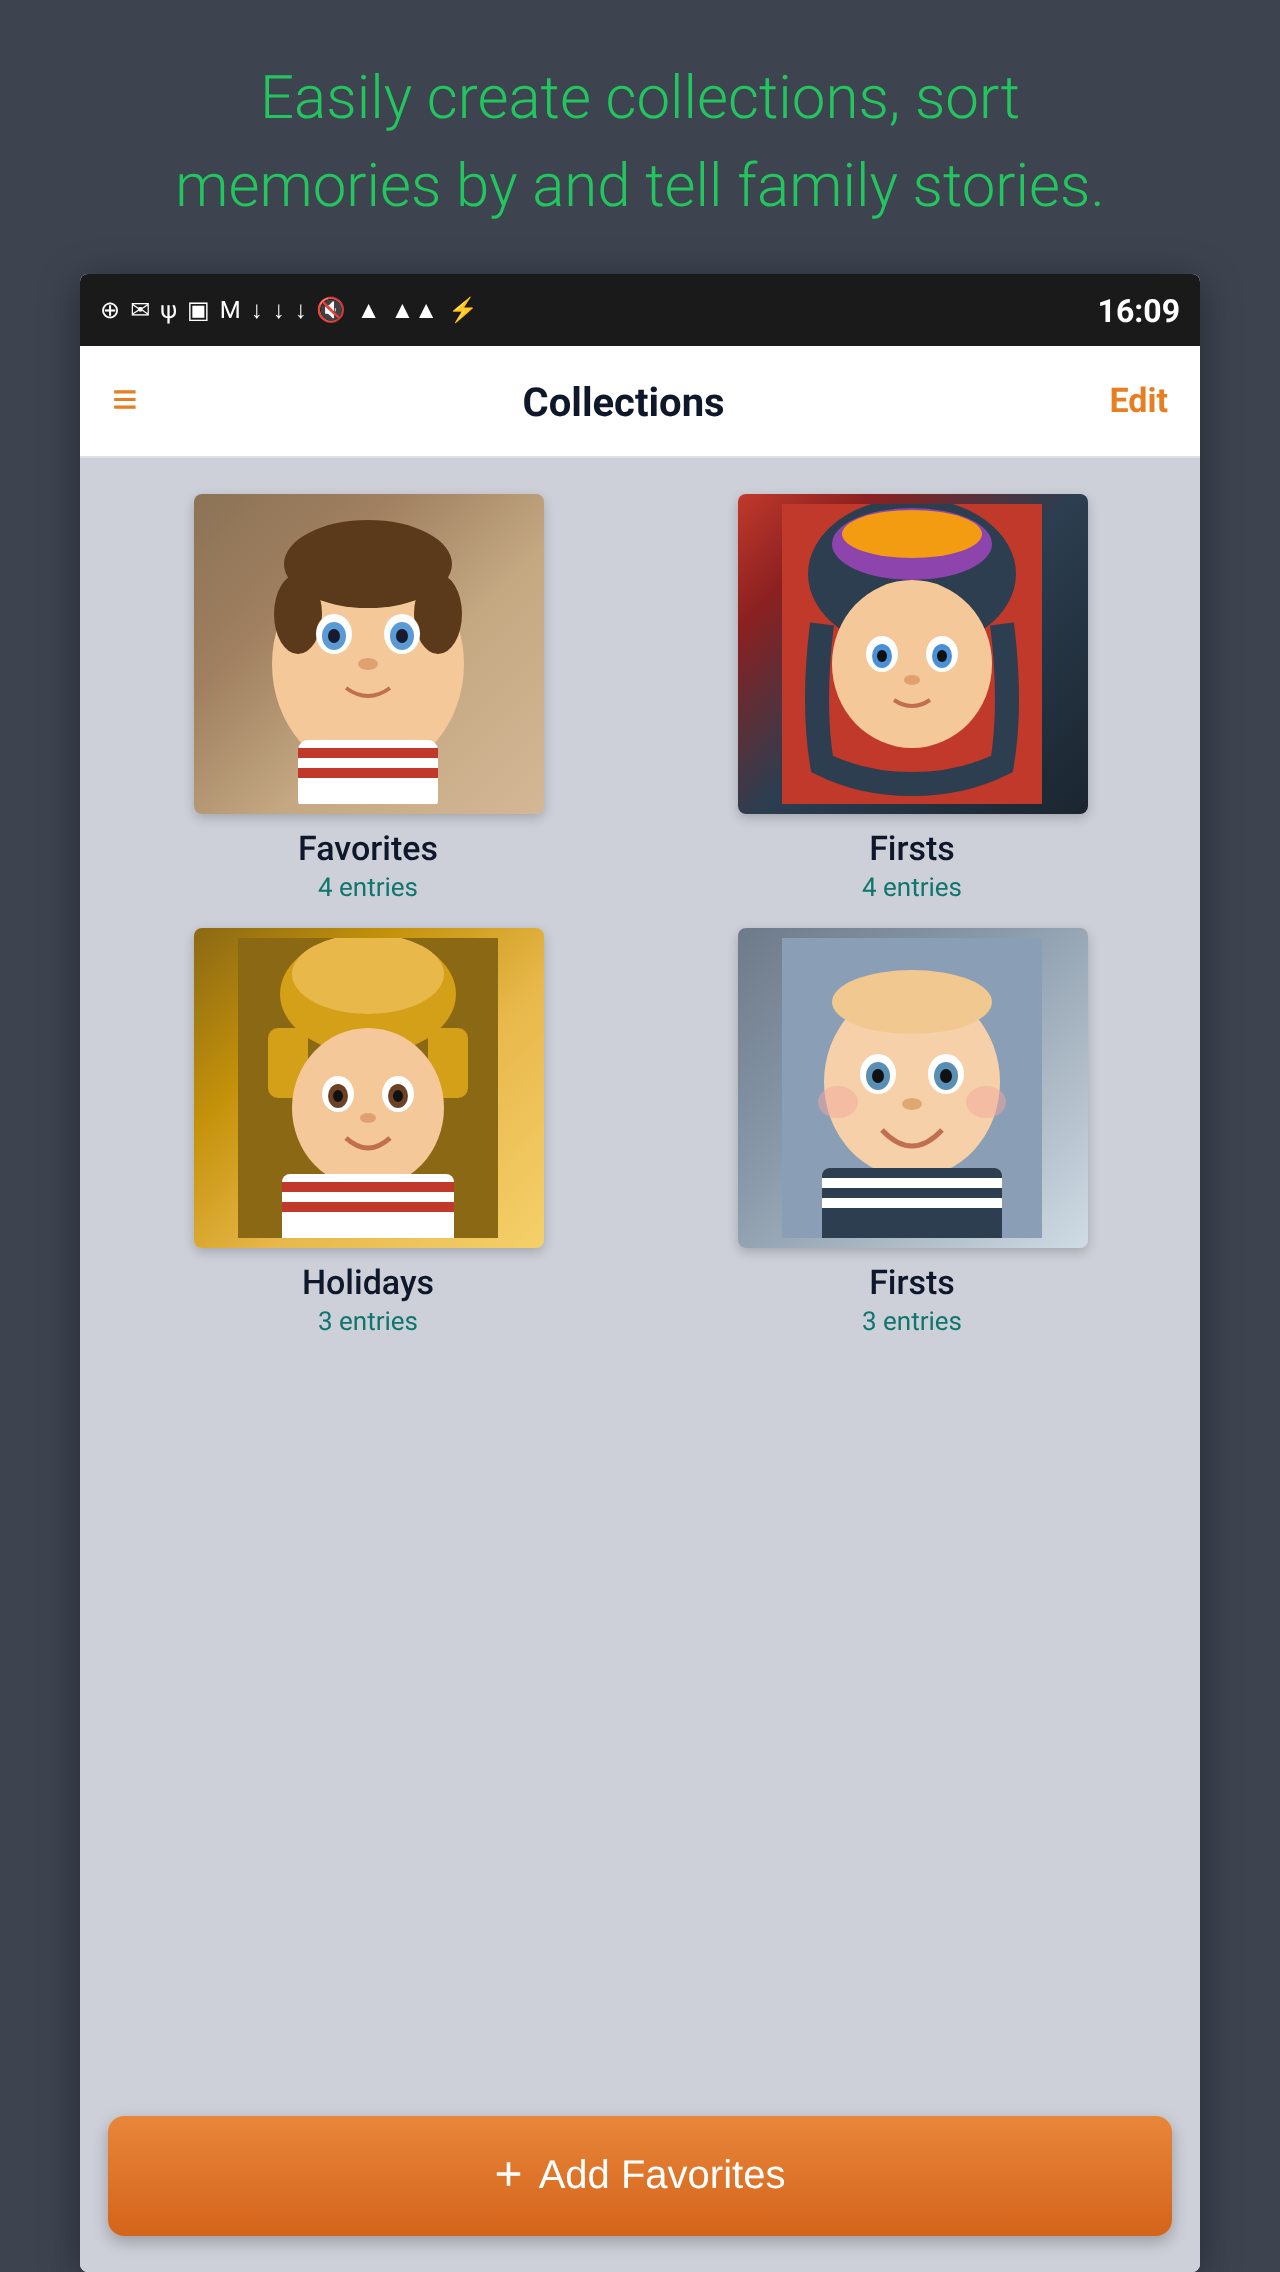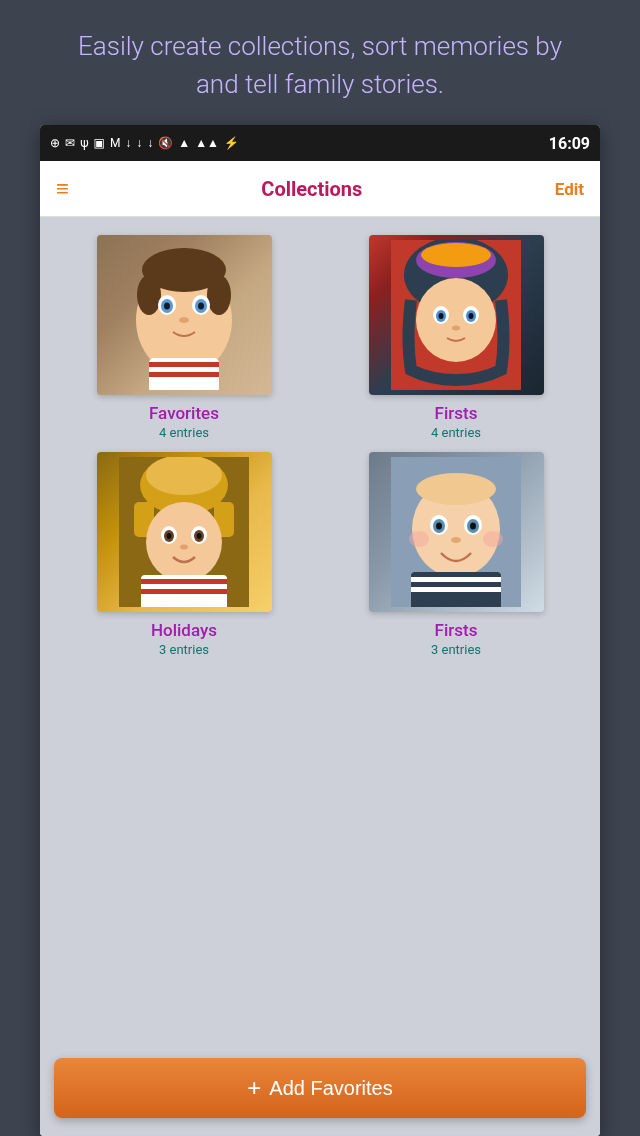--- a/index.html
+++ b/index.html
@@ -9,22 +9,22 @@
       height: 1136px;
       background: #3d4450;
       display: flex;
       flex-direction: column;
       align-items: center;
       font-family: 'Roboto', Arial, sans-serif;
       overflow: hidden;
     }
 
     .promo-text {
-      color: #c4b5fd;
-      font-size: 26px;
+      color: #22c55e;
+      font-size: 30px;
       text-align: center;
       padding: 28px 60px 22px;
       line-height: 1.45;
       font-weight: 300;
     }
 
     .phone-frame {
       width: 560px;
       flex: 1;
       background: #fff;
@@ -72,21 +72,21 @@
       color: #e67e22;
       cursor: pointer;
       font-weight: bold;
       line-height: 1;
     }
     .app-bar-title {
       flex: 1;
       text-align: center;
       font-size: 20px;
       font-weight: bold;
-      color: #be185d;
+      color: #0f172a;
     }
     .edit-btn {
       color: #e67e22;
       font-size: 17px;
       font-weight: 700;
       cursor: pointer;
     }
 
     
     .content-area {
@@ -151,21 +151,21 @@
 
     .baby-face svg {
       width: 130px;
       height: 150px;
     }
 
     .collection-name {
       margin-top: 8px;
       font-size: 17px;
       font-weight: 500;
-      color: #a21caf;
+      color: #0f172a;
     }
     .collection-count {
       font-size: 13px;
       color: #0f766e;
       margin-top: 2px;
     }
 
     
     .bottom-area {
       background: #cdd0d8;

